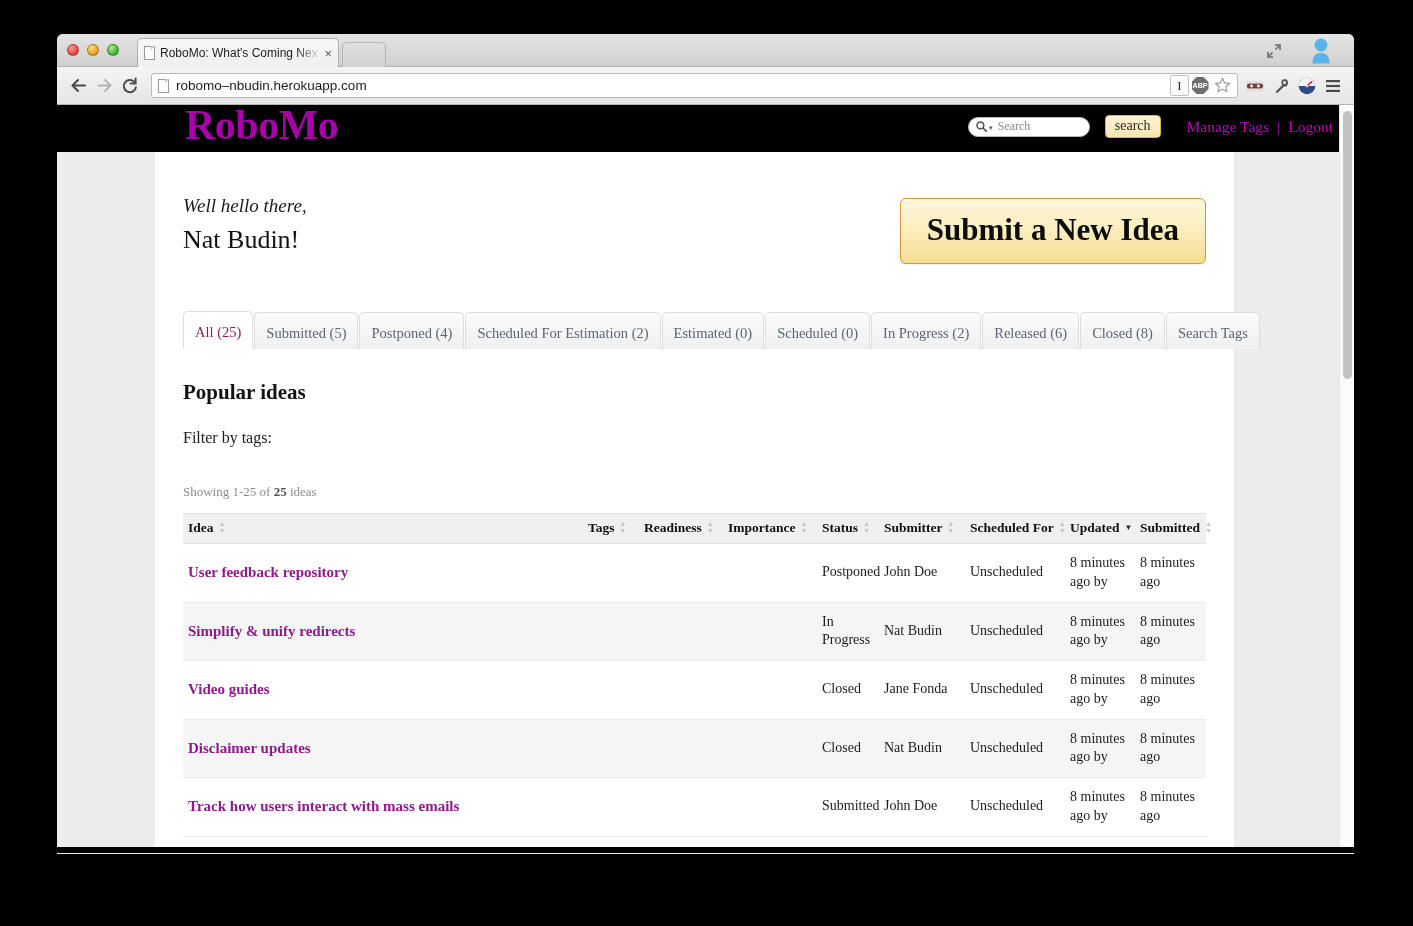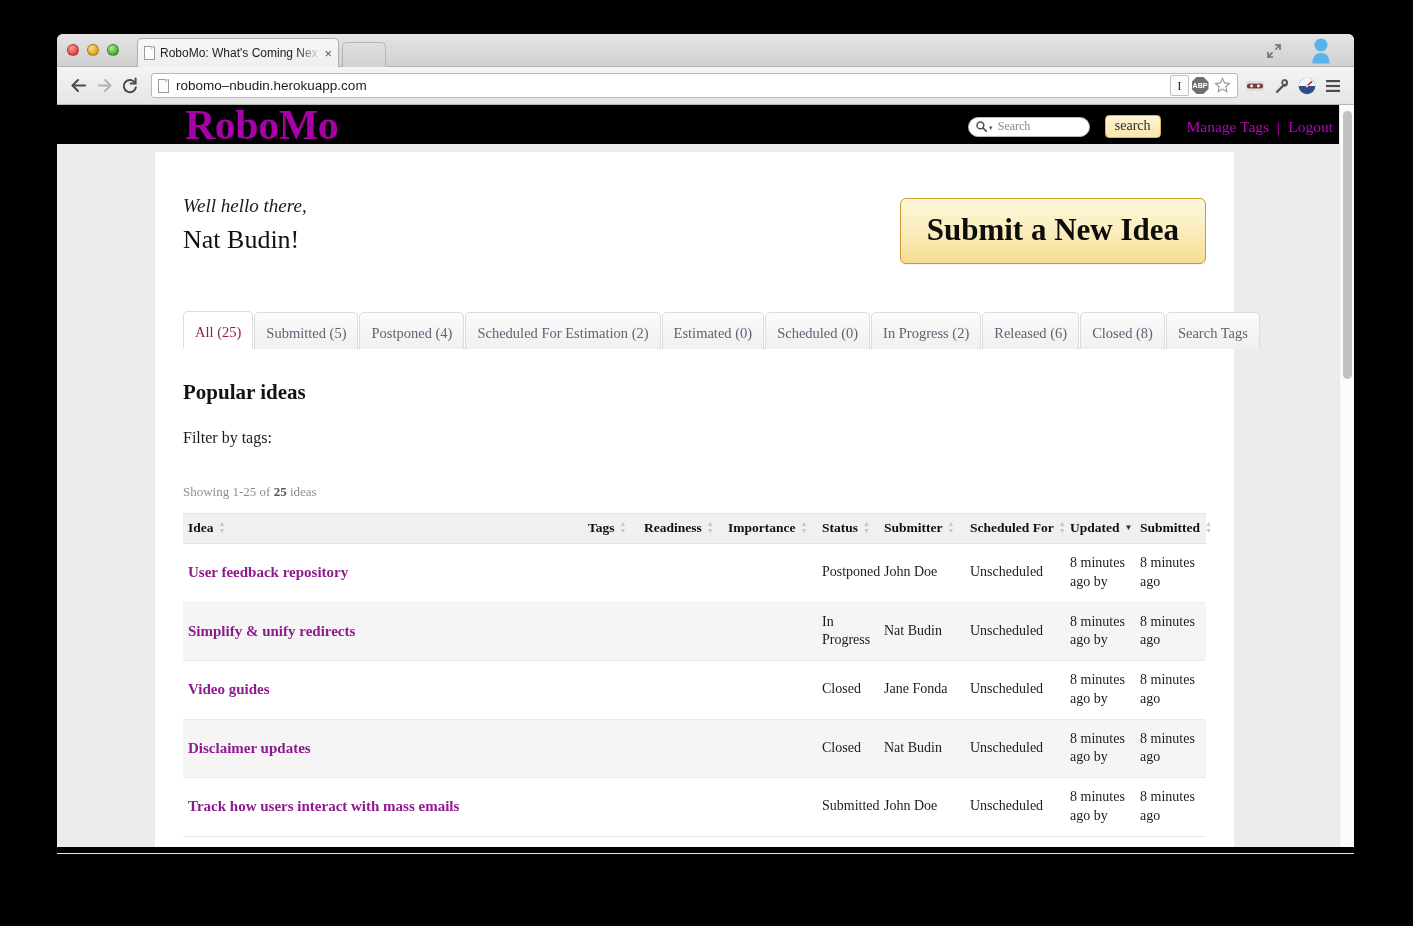--- a/index.html
+++ b/index.html
@@ -192,21 +192,21 @@
 
   
   #viewport {
     position: relative;
     height: 748px;
     background: #ececec;
     overflow: hidden;
   }
 
   #site-header {
-    height: 39px;
+    height: 47px;
     background: #000000;
     position: relative;
   }
   #logo {
     position: absolute;
     left: 128px; top: -4px;
     font-family: "Liberation Serif", serif;
     font-size: 42px;
     font-weight: bold;
     color: #a800a8;

